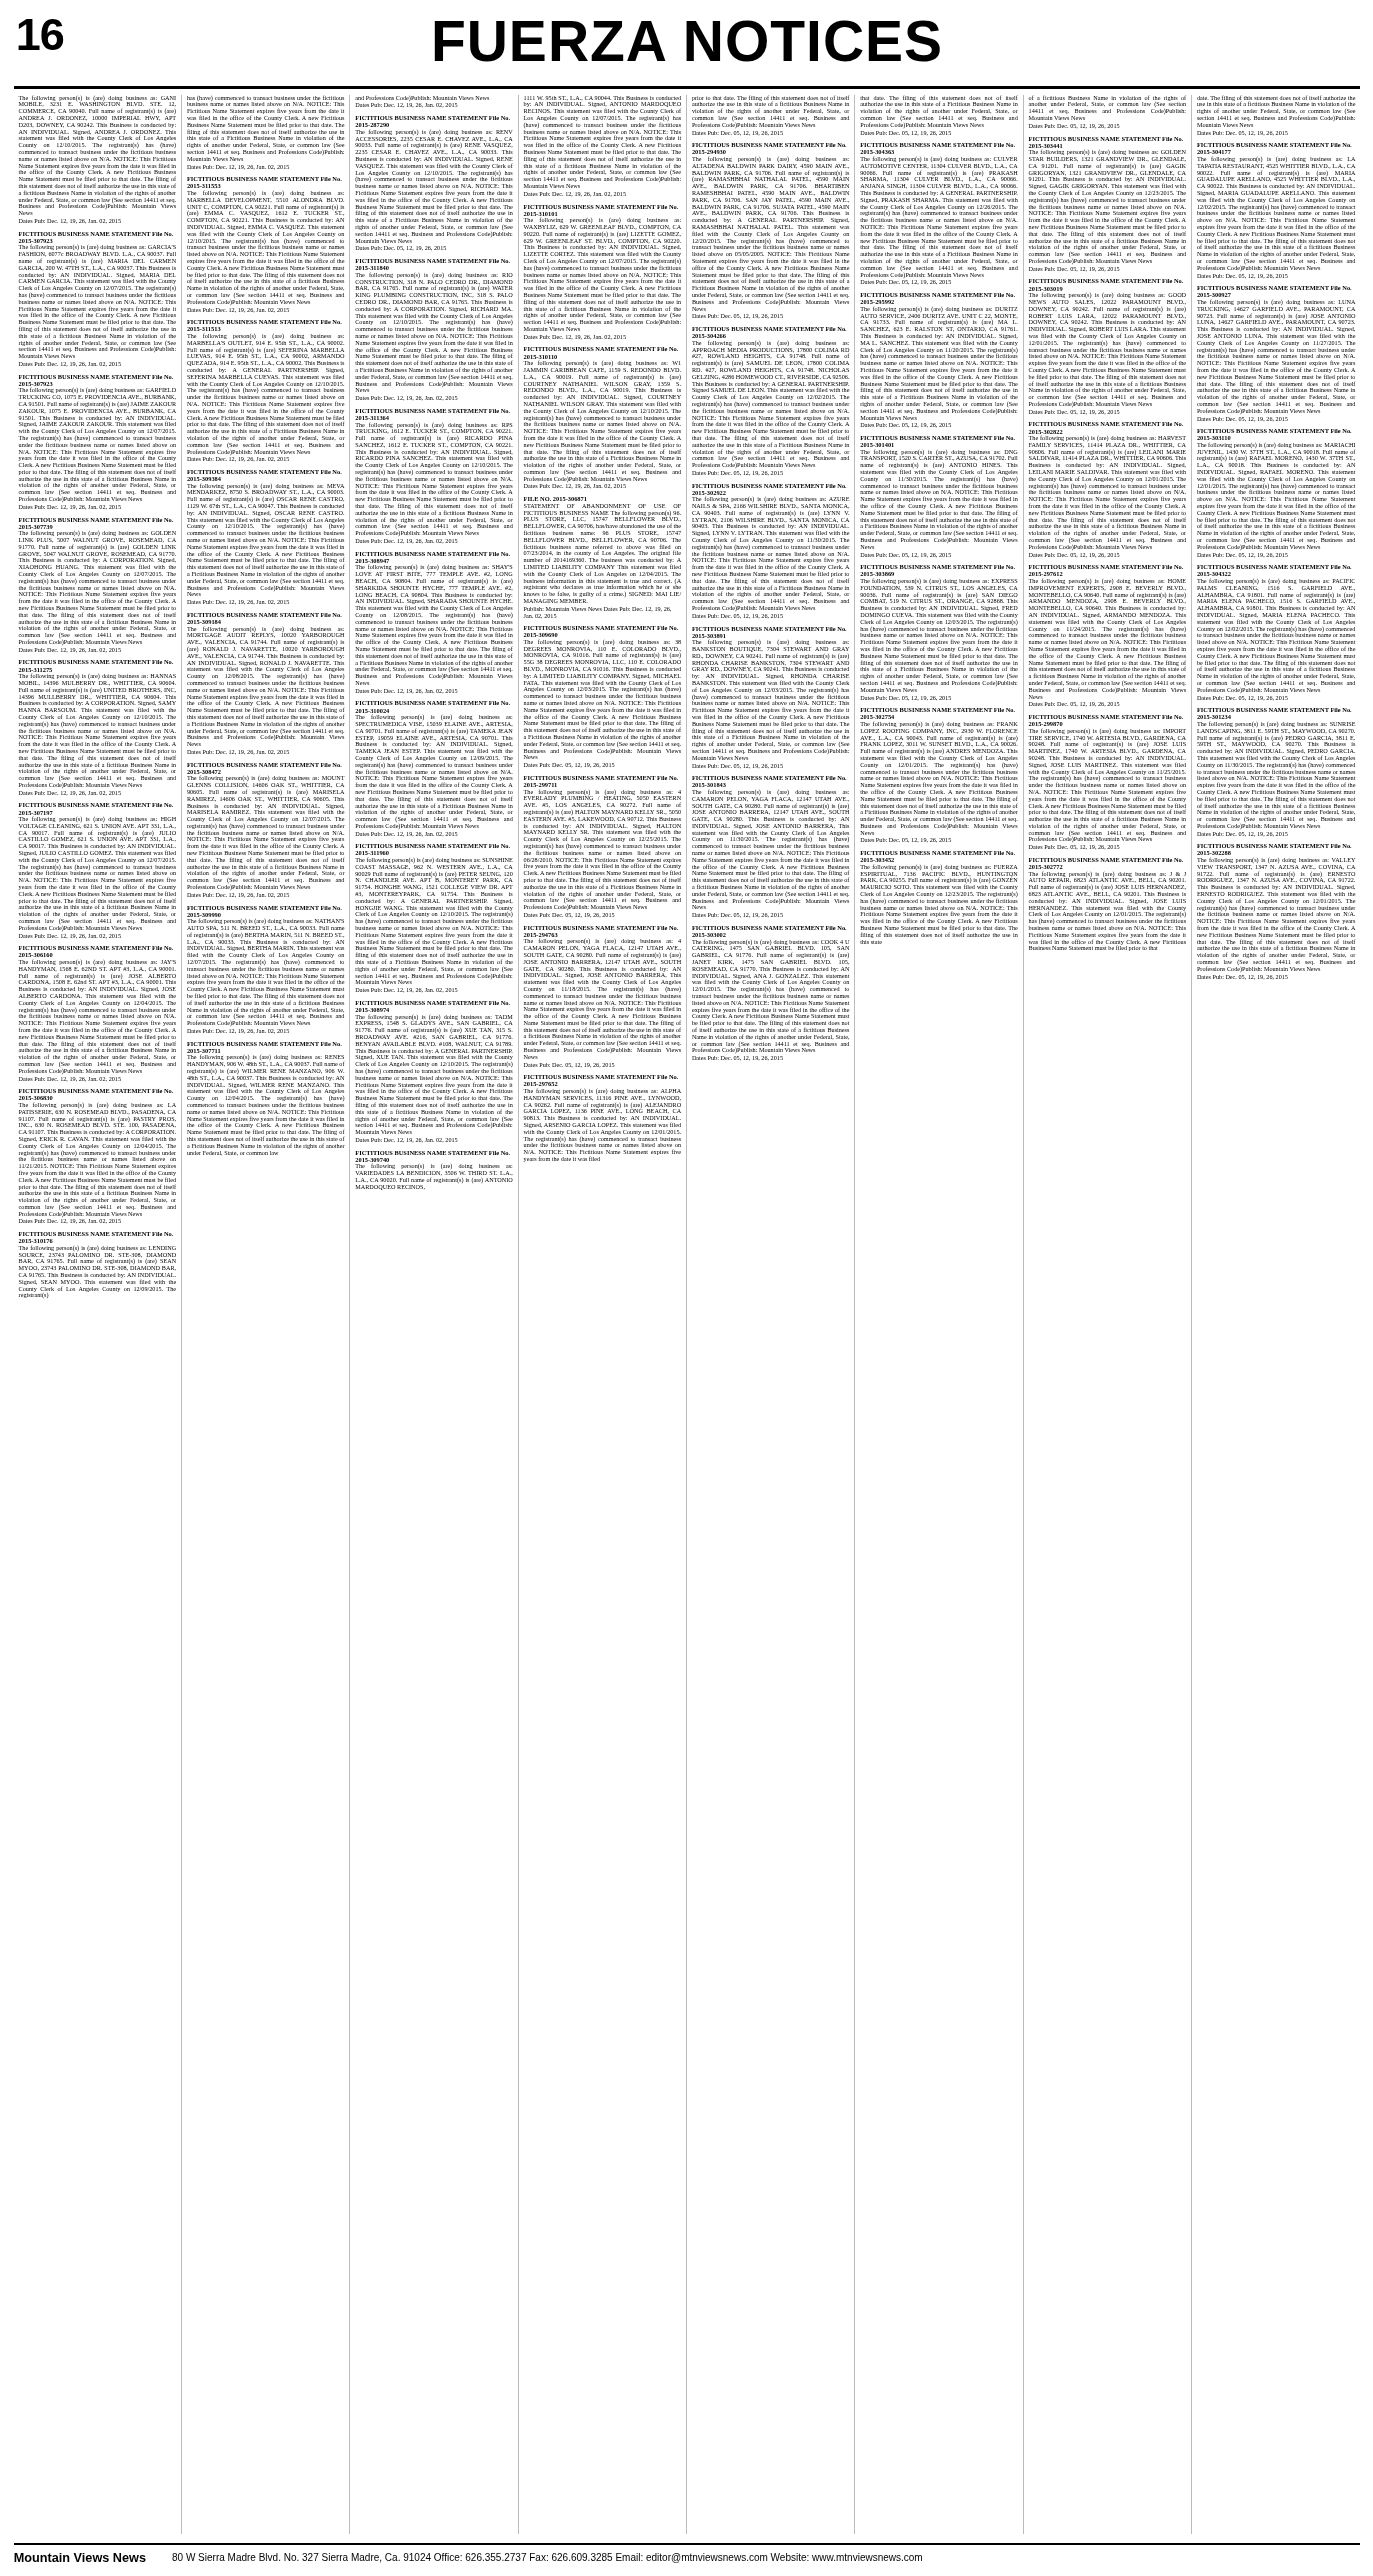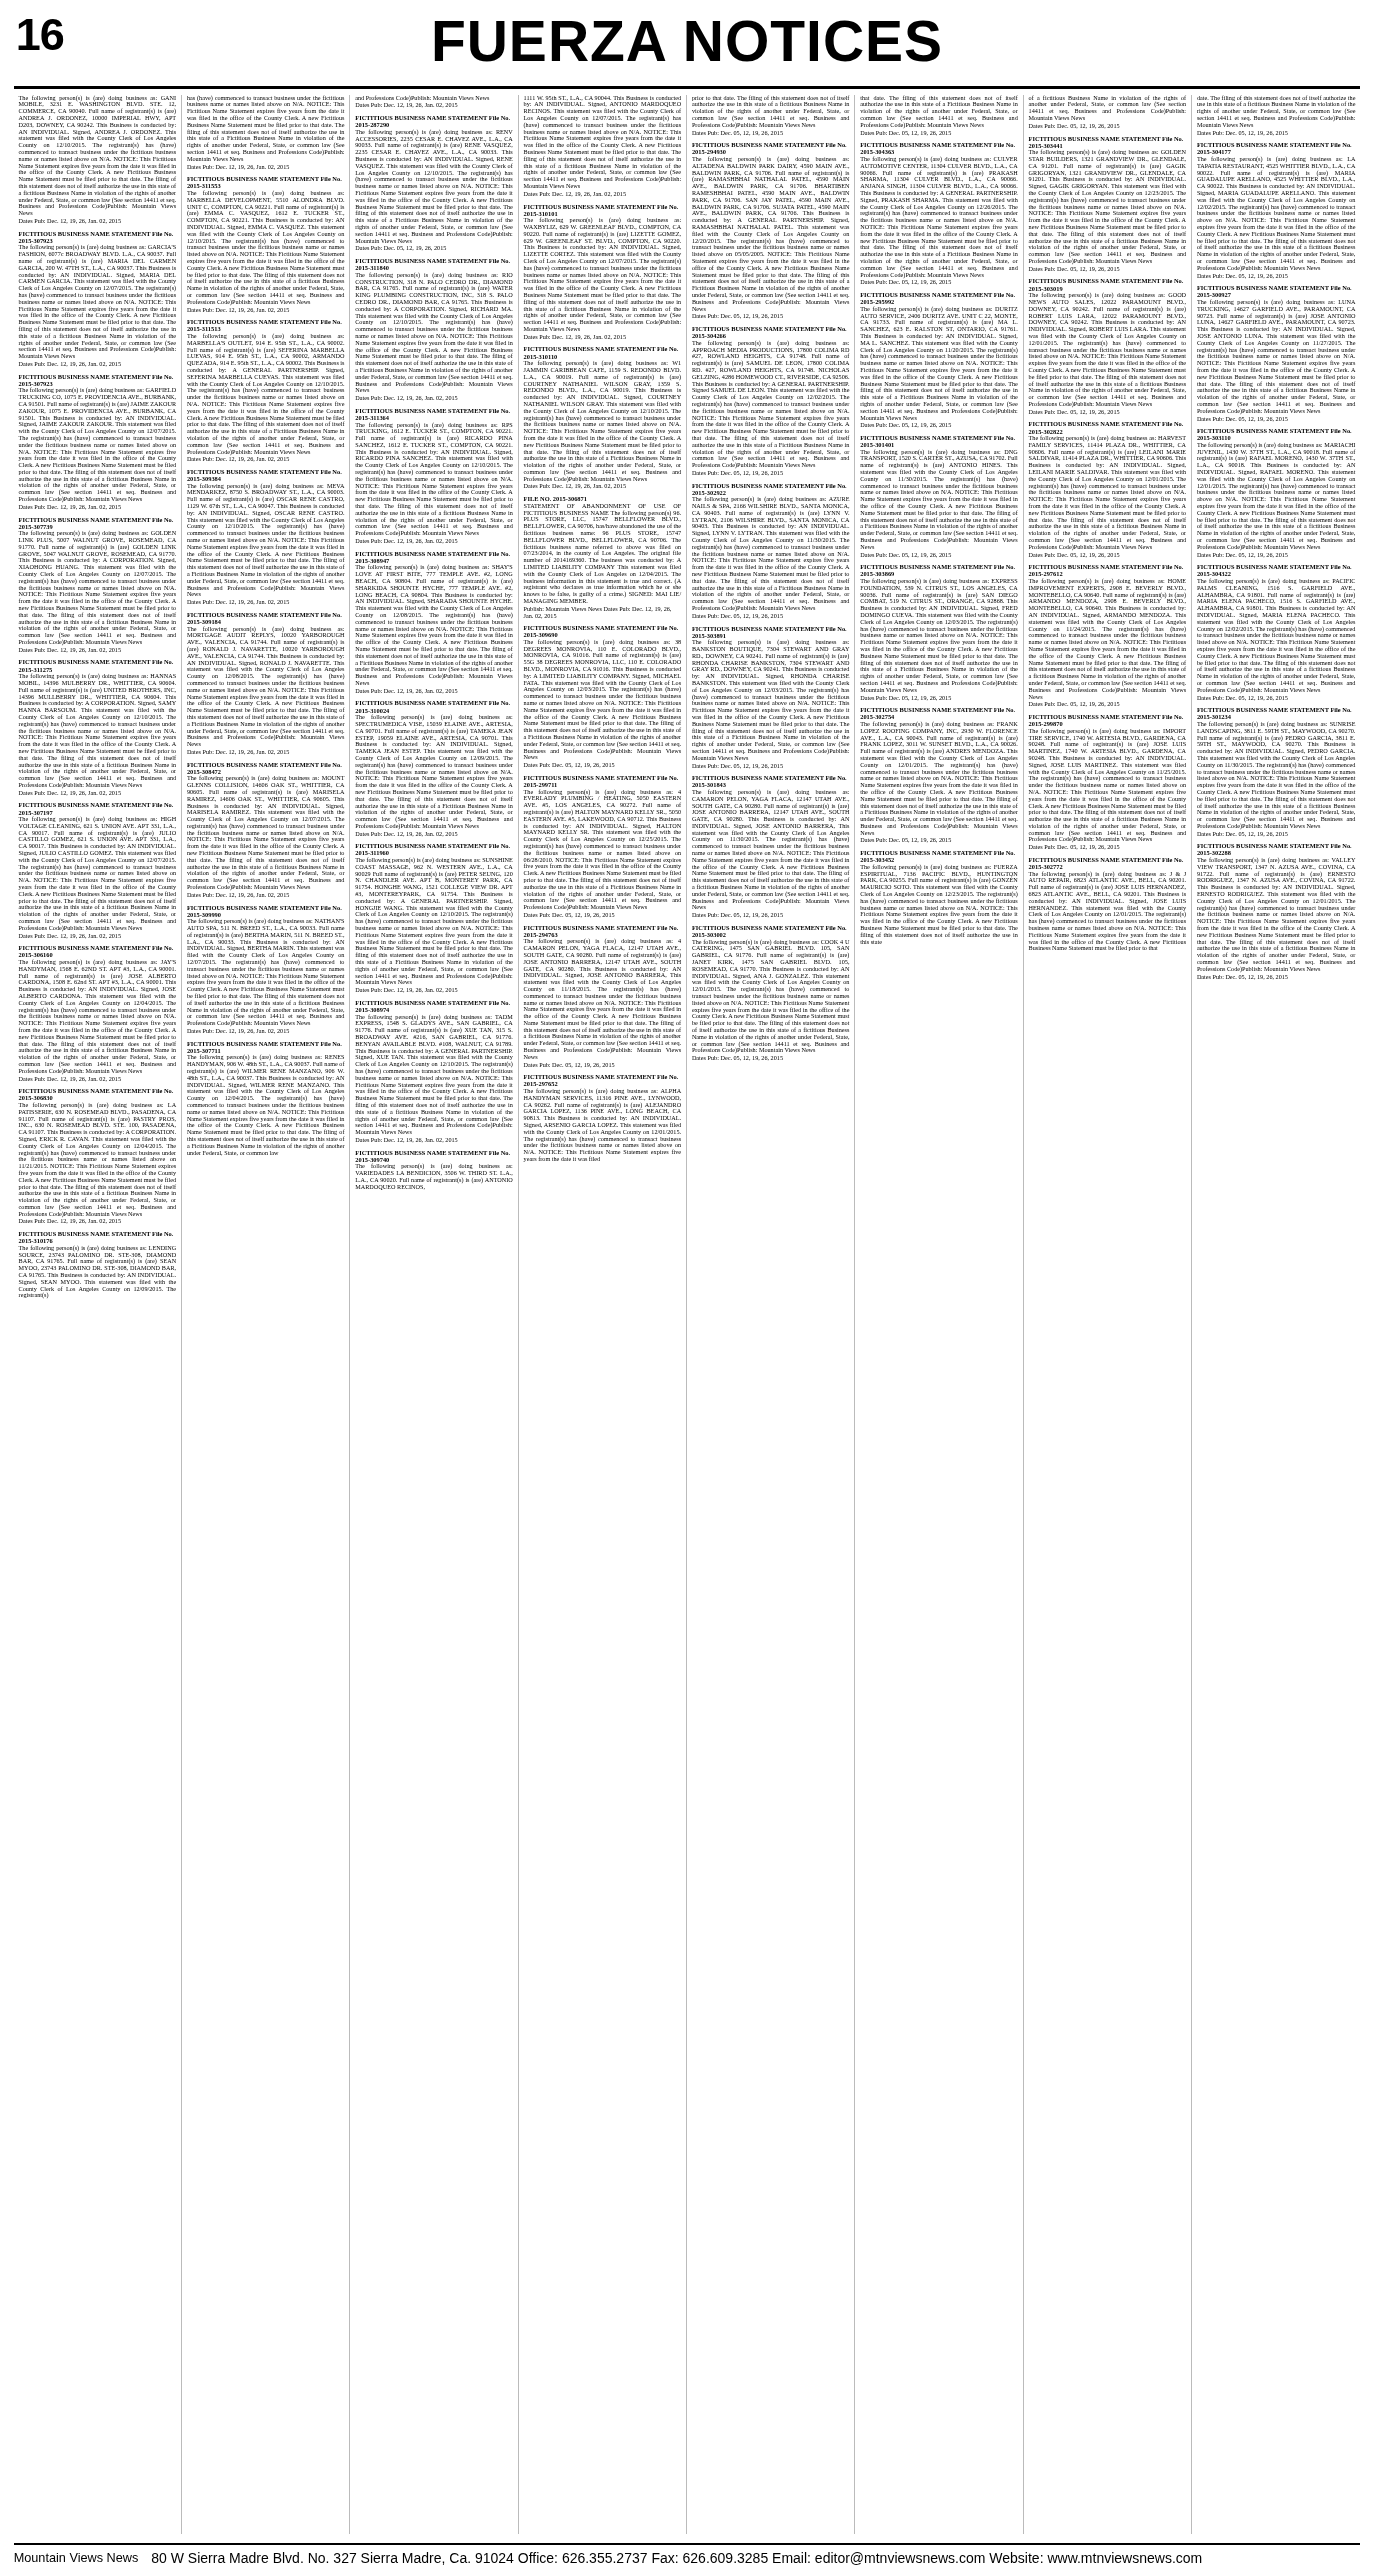--- a/index.html
+++ b/index.html
@@ -98,27 +98,27 @@
     left: 13.7px;
     right: 13.7px;
     bottom: 5.9px;
     height: 25px;
     border-top: 2.9px solid #000;
     display: flex;
     align-items: center;
     font-family: "Liberation Sans", sans-serif;
   }
   .footer-brand {
-    font-weight: normal;
+    font-weight: bold;
     font-size: 12.7px;
     white-space: nowrap;
   }
   .footer-info {
-    margin-left: 13px;
-    font-size: 14px;
+    margin-left: 26px;
+    font-size: 10px;
     white-space: nowrap;
   }
 </style>
 </head>
 <body>
 
 <div class="page">
 
   <div class="masthead">
     <div class="page-number">16</div>

